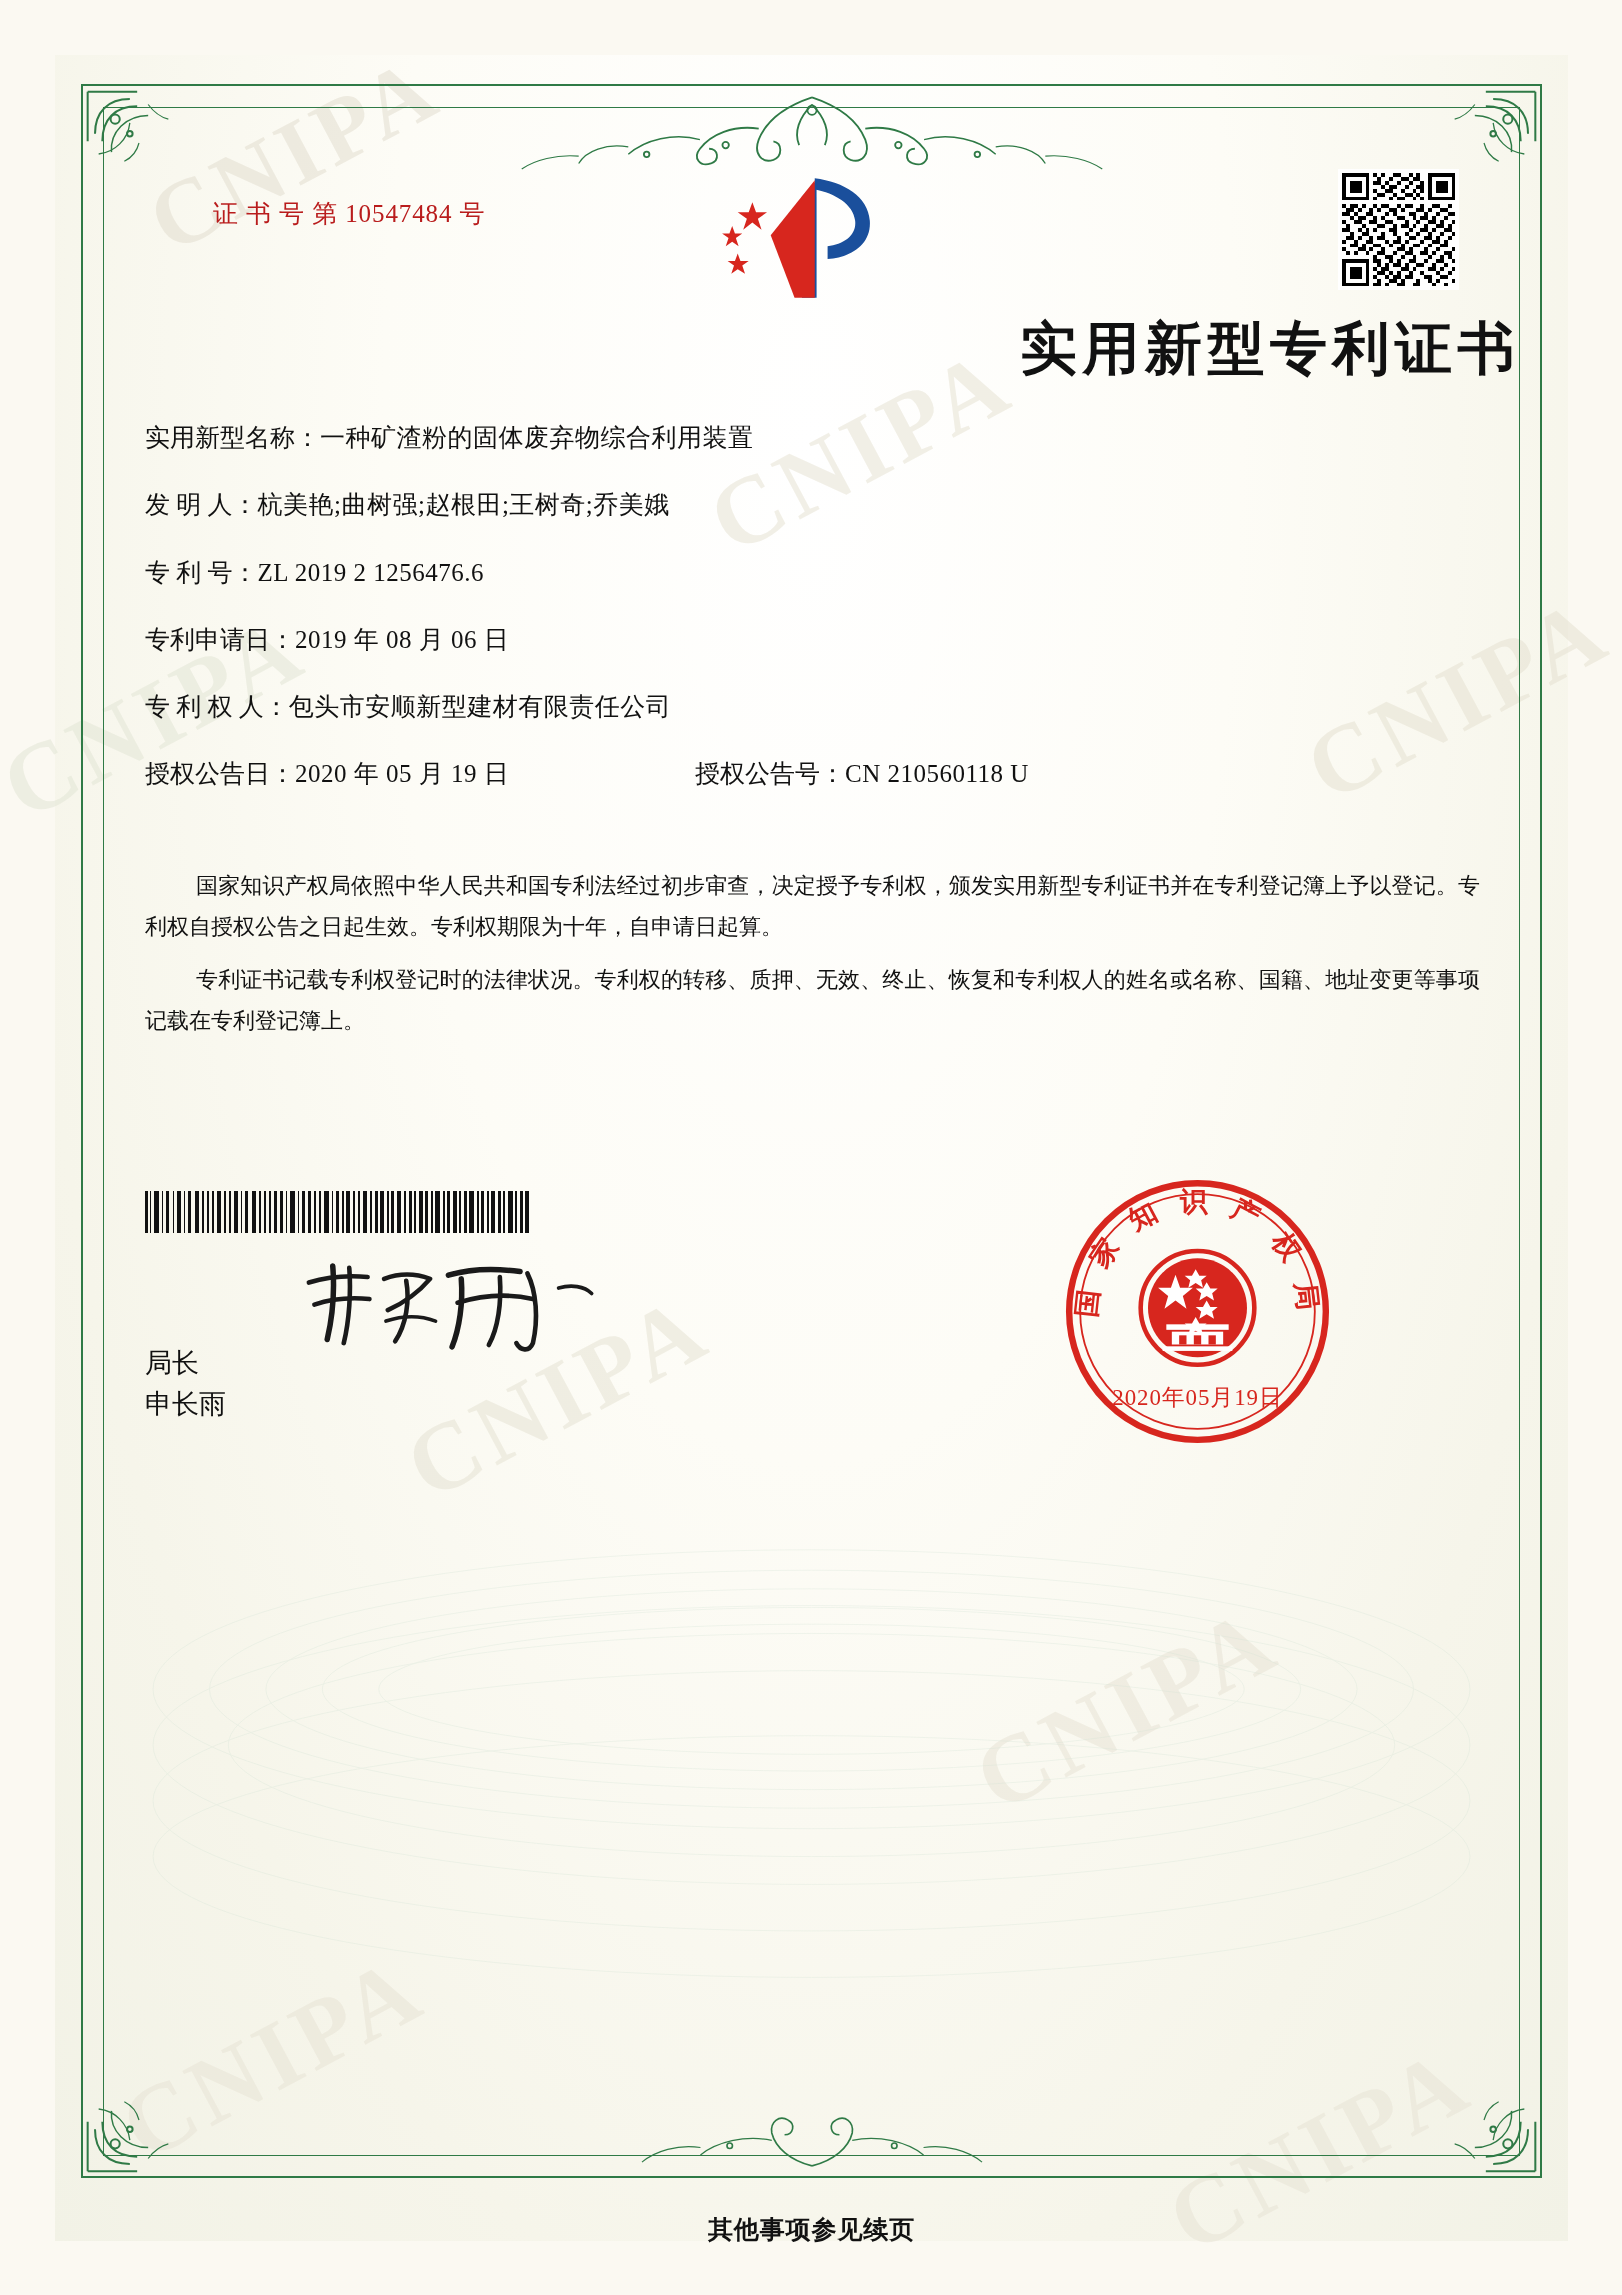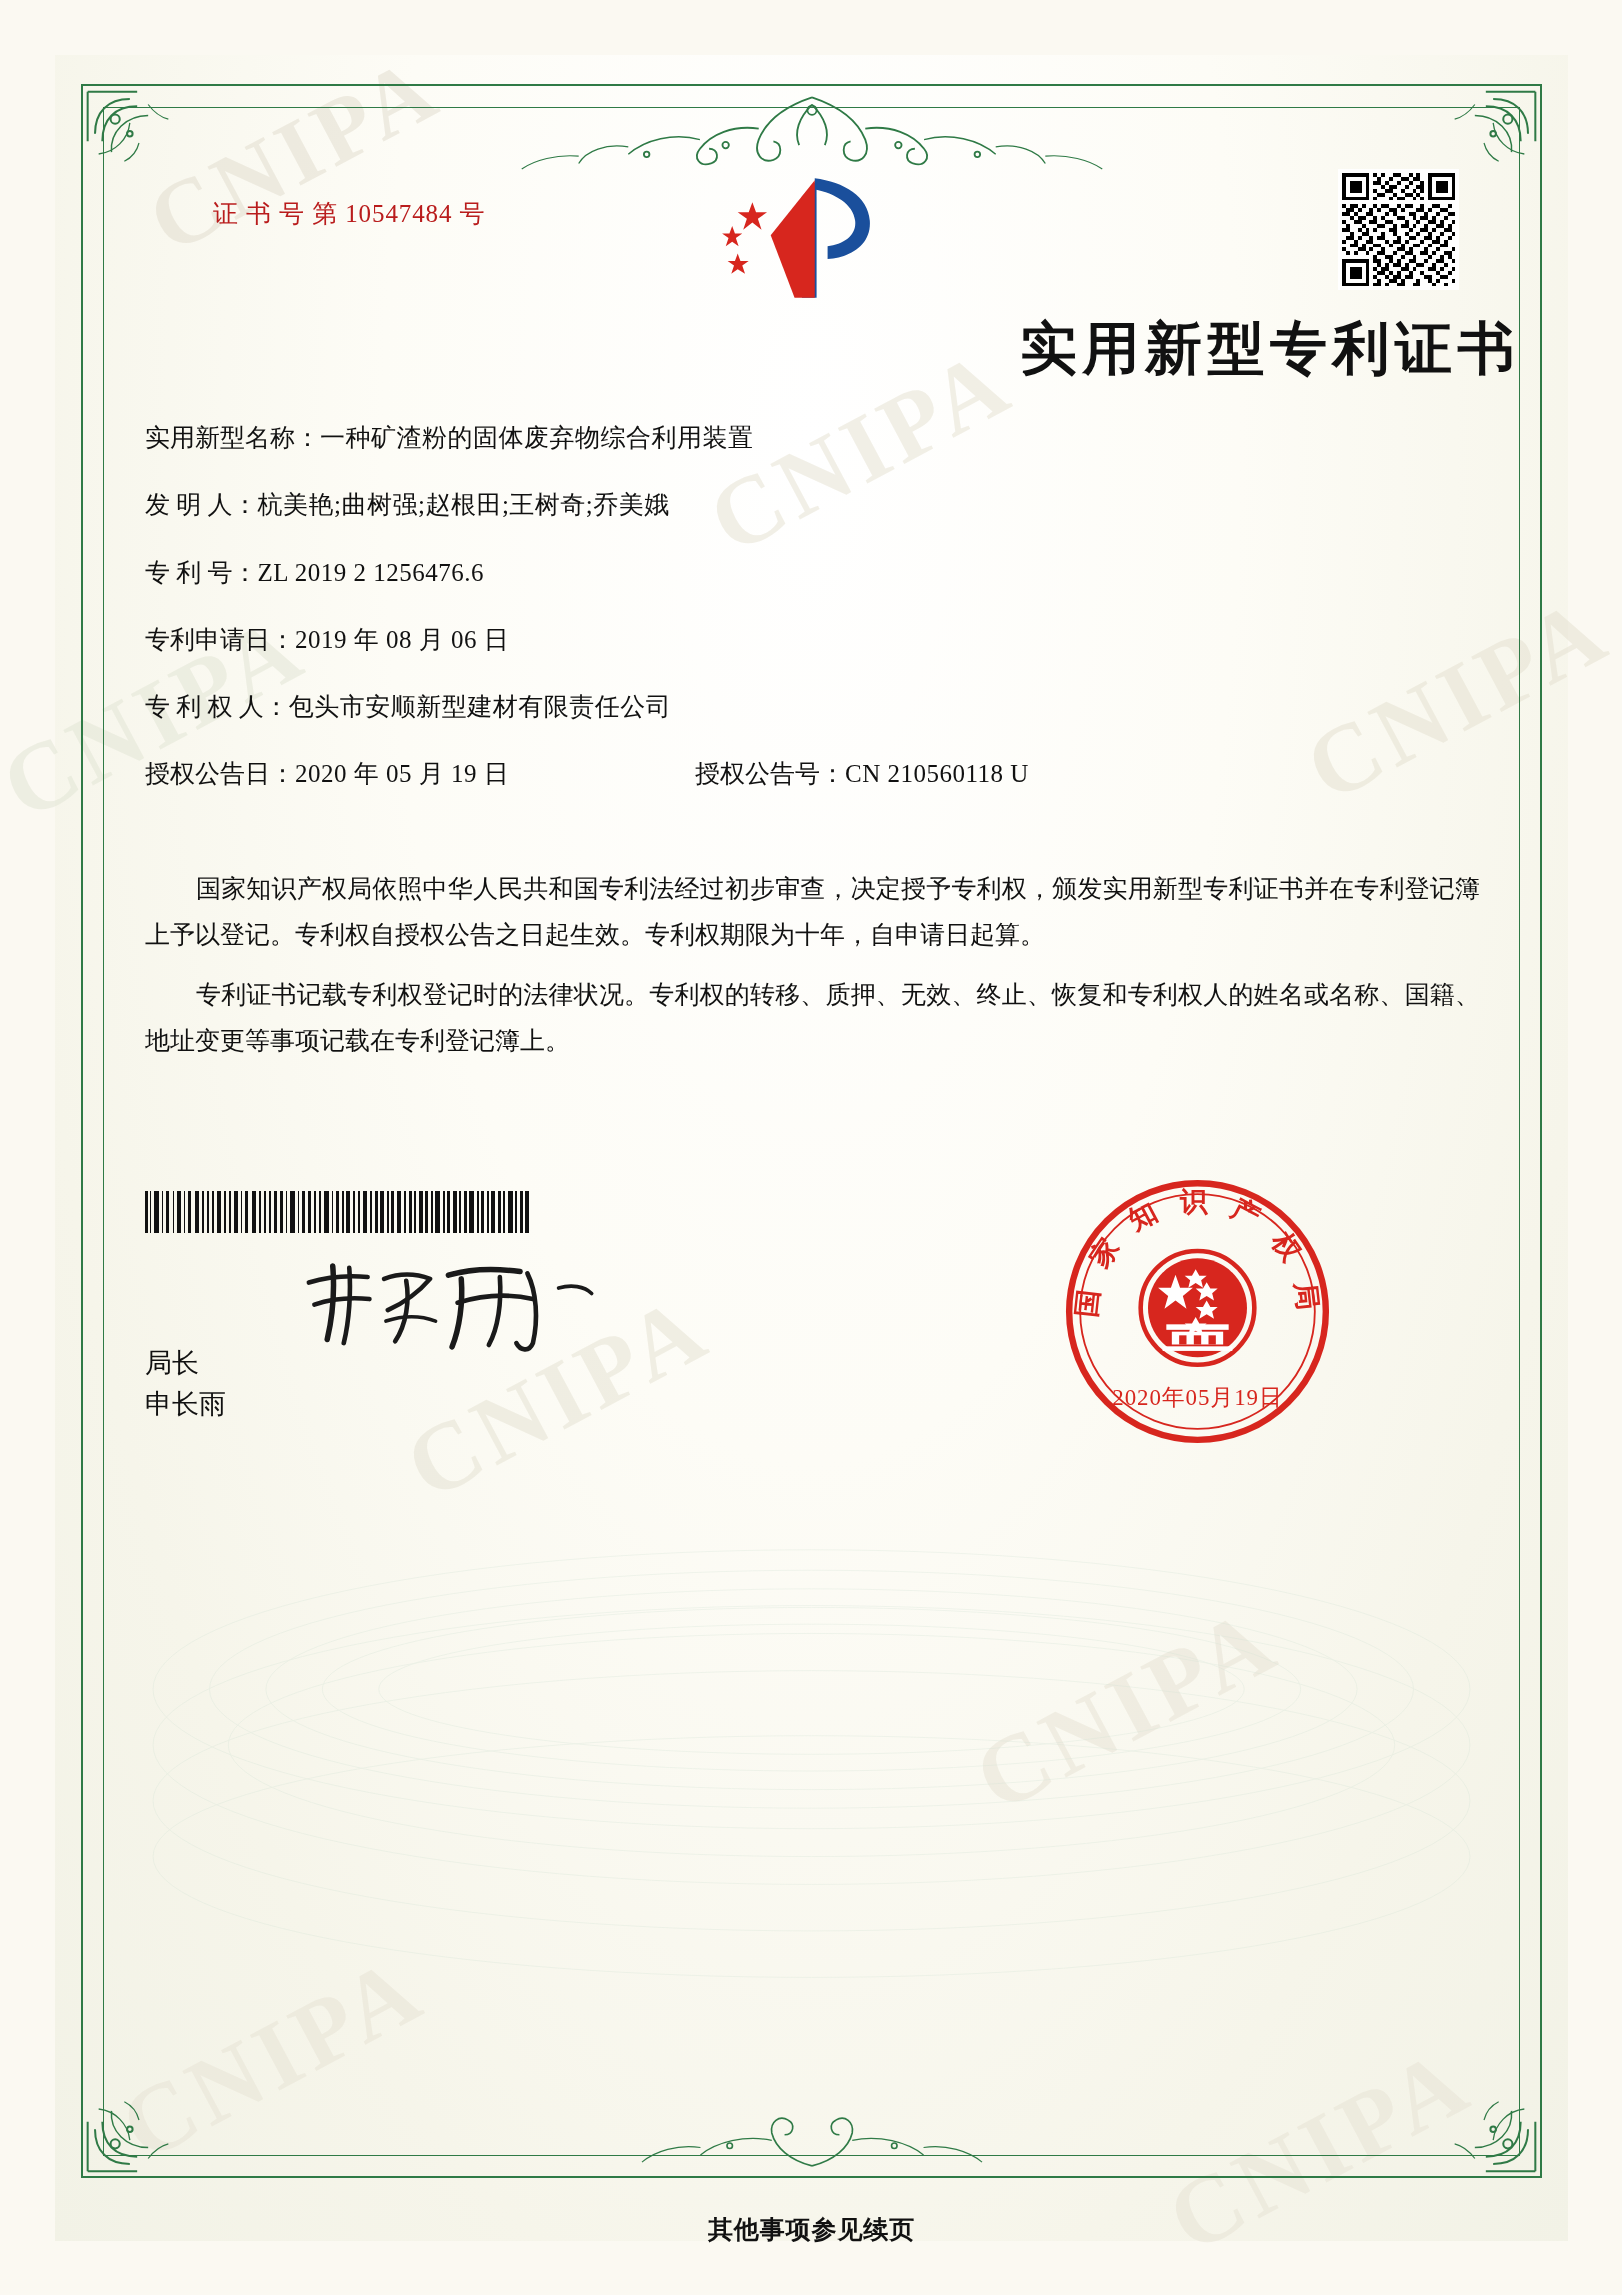--- a/index.html
+++ b/index.html
@@ -187,21 +187,21 @@
     gap: 8px;
   }
   .row-split .half-a { width: 542px; display: flex; }
   .row-split .half-b { display: flex; }
 
   .paragraphs {
     position: absolute;
     left: 42px;
     right: 40px;
     top: 759px;
-    font-size: 25px;
+    font-size: 22px;
     line-height: 1.85;
     color: #111;
     text-align: justify;
   }
   .paragraphs p {
     margin: 0 0 13px 0;
     text-indent: 51px;
   }
 
   

